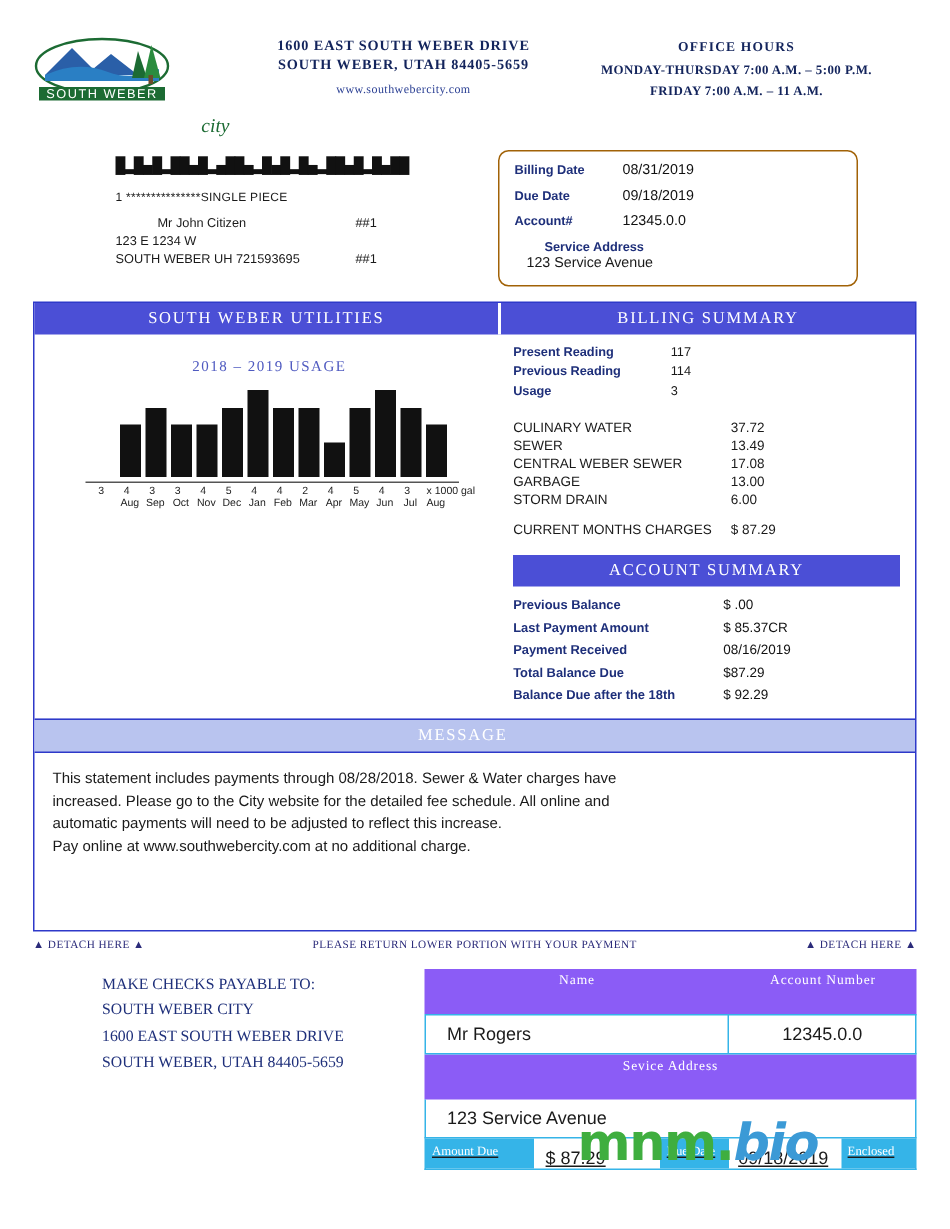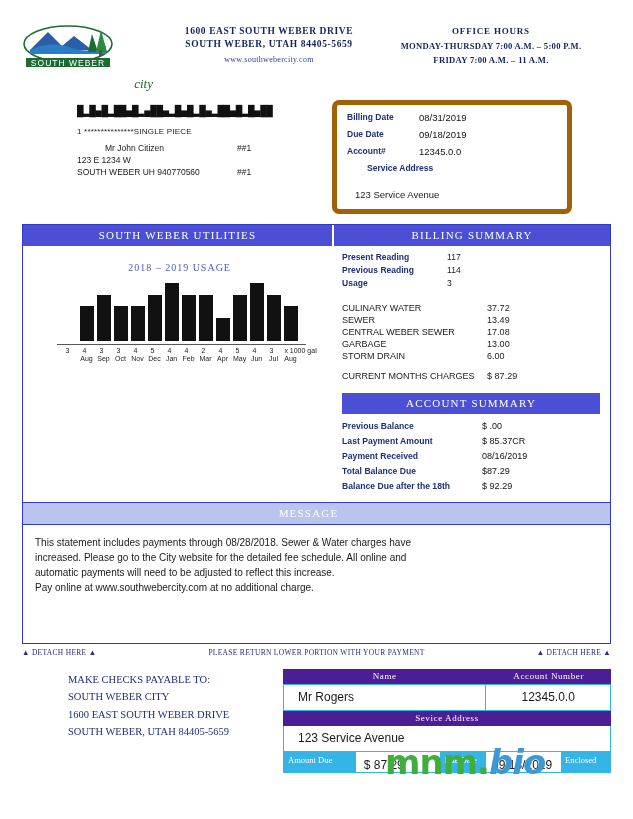--- a/index.html
+++ b/index.html
@@ -59,31 +59,31 @@
   .bc-img { height: 16px; display:block; }
   .mail .piece { font-size:8px; margin-top:5px; letter-spacing:.2px; }
   .mail .nm { font-size:8.5px; margin-top:7px;padding-left:28px; }
   .mail .a1 { font-size:8.5px; margin-top:2px; }
   .mail .a2 { font-size:8.5px; margin-top:2px; }
   .mail-line { position:relative; }
   .mail-line .h { position:absolute; left: 160px; top:0; }
 
   .billinfo {
     width: 240px;
-    border: 5px solid #a16207;
+    border: 1px solid #a16207;
     border-radius: 7px;
     padding: 7px 10px 9px 10px;
     font-size: 9px;
     margin-left: 10px;
     margin-top: -6px;
   }
   .bi-row { display:flex; margin-bottom:6px; }
   .bi-label { width: 72px; color:#1e2f7a; font-weight:bold; font-size:8.5px; }
   .bi-val { font-size:9.5px; color:#111; }
-  .bi-srv { color:#1e2f7a; font-weight:bold; font-size:8.5px; margin-bottom:16px;padding-left:20px; }
+  .bi-srv { color:#1e2f7a; font-weight:bold; font-size:8.5px; margin-bottom:1px;padding-left:20px; }
   .bi-srvval { font-size:9.5px; padding-left:8px; }
 
   
   .mainbox { margin: 10px 22px 0 22px; border:1px solid #2e39c9; }
   .bandrow { display:flex; }
   .band {
     background:#4b4fd6;
     color:#fff;
     font-family:"Liberation Serif", serif;
     letter-spacing:1.2px;
@@ -155,32 +155,32 @@
   .stub { display:flex; margin: 12px 22px 0 22px; }
   .payto {
     width: 215px;
     font-family:"Liberation Serif", serif;
     color:#1e2f7a; font-size:10.5px; line-height:1.65;
     padding-top: 2px;
     margin-left: 46px;
   }
   .stubform { flex:1; }
   .sf-band {
-    background:#4c1d95; color:#fff; text-align:center; font-size:9px;
+    background:#8b5cf6; color:#fff; text-align:center; font-size:9px;
     font-family:"Liberation Serif", serif; letter-spacing:.6px;
-    padding:2px 0 3px 0;
+    padding:2px 0 18px 0;
   }
   .sf-row { display:flex; }
   .sf-cell { border:1px solid #35b4e8; }
   .sf-name { width: 62%; }
   .sf-acct { width: 38%; border-left:none; }
   .sf-val { font-size:12px; padding: 5px 0 6px 14px; }
   .sf-val.center { text-align:center; padding-left:0; }
   .sf-full { border:1px solid #35b4e8; border-top:none; }
-  .sf-bottom { display:flex; border:1px solid #35b4e8; border-top:none; }
+  .sf-bottom { display:flex; border:1px solid #35b4e8; border-top:none;text-decoration:underline; }
   .sf-b1 { width: 22%; background:#35b4e8; color:#fff; font-size:8.5px; font-family:"Liberation Serif", serif; padding:4px 4px; line-height:1.15;}
   .sf-b2 { width: 26%; font-size:12px; padding:6px 0 0 8px; }
   .sf-b3 { width: 14%; background:#35b4e8; color:#fff; font-size:8.5px; font-family:"Liberation Serif", serif; padding:4px 4px; line-height:1.15;}
   .sf-b4 { width: 23%; font-size:12px; padding:6px 0 0 6px; }
   .sf-b5 { width: 15%; background:#35b4e8; color:#fff; font-size:8.5px; font-family:"Liberation Serif", serif; padding:4px 4px; line-height:1.15;}
 
   
   .watermark {
     position:absolute; left: 385px; top: 742px;
     font-family:"DejaVu Sans", sans-serif;
@@ -228,21 +228,21 @@
   <div class="midrow">
     <div class="mail">
       <div class="barcode bc-img">█▂█▄█▂██▄█▂▄██▄▂█▄█▂█▄▂██▄█▂█▄██</div>
       <div class="piece">1 ***************SINGLE PIECE</div>
       <div class="nm mail-line">
         <span>Mr John Citizen</span>
         <span class="h">##1</span>
       </div>
       <div class="a1">123 E 1234 W</div>
       <div class="a2 mail-line">
-        <span>SOUTH WEBER UH 940770560</span>
+        <span>SOUTH WEBER UH 721593695</span>
         <span class="h">##1</span>
       </div>
     </div>
 
     <div class="billinfo">
       <div class="bi-row">
         <div class="bi-label">Billing Date</div>
         <div class="bi-val">08/31/2019</div>
       </div>
       <div class="bi-row">

